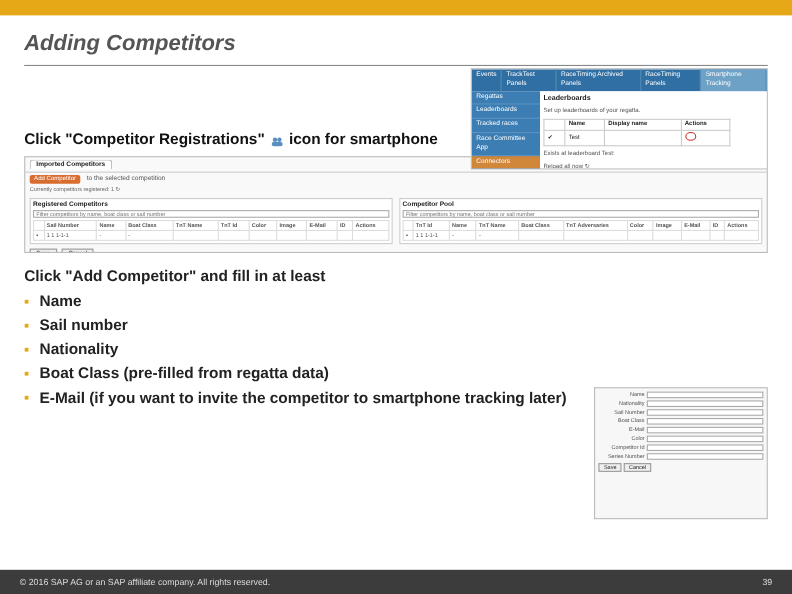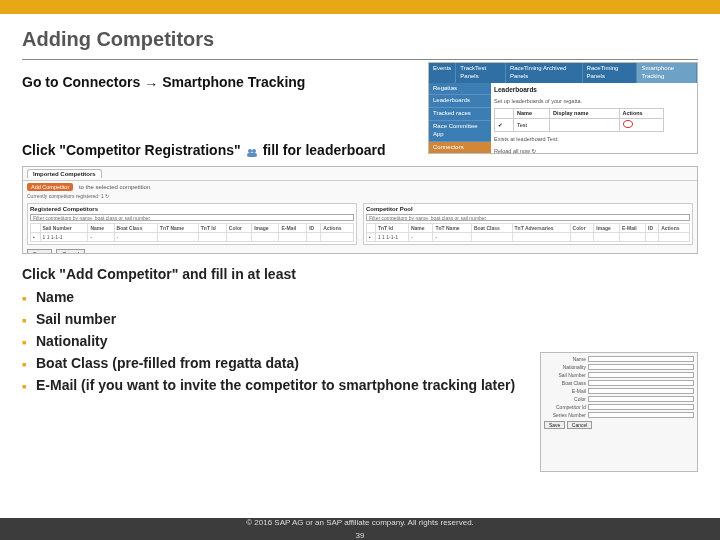--- a/index.html
+++ b/index.html
@@ -1,19 +1,19 @@
 <!DOCTYPE html>
 <html><head>
 <meta charset="utf-8">
 <style>
   * { box-sizing: border-box; margin: 0; padding: 0; }
   html, body { width: 720px; height: 540px; font-family: Arial, Helvetica, sans-serif; background: #fff; color: #222; }
   .top-bar { width: 100%; height: 14px; background: #e6a817; }
   .content { padding: 14px 22px 0 22px; }
-  h1 { font-size: 20px; font-weight: bold; color: #555; margin-bottom: 6px; }
+  h1 { font-size: 20px; font-weight: bold; color: #555; margin-bottom: 6px; font-style: italic; }
   .hr { border-top: 1px solid #888; margin: 8px 0 14px 0; }
   .row1 { position: relative; }
   .instr { font-size: 14px; font-weight: bold; color: #111; margin: 8px 0; display: flex; align-items: center; gap: 4px; }
   .arrow { font-weight: normal; }
   .icon-reg { width: 14px; height: 10px; display: inline-block; }
   .icon-reg svg { width: 100%; height: 100%; }
 
   
   .shot1 { position: absolute; right: 0; top: -12px; width: 270px; height: 92px; border: 1px solid #bbb; background: #f7f7f7; font-size: 6px; line-height: 1.3; overflow: hidden; }
   .shot1 .tabs { display: flex; background: #2f6fa3; color: #fff; }
@@ -56,37 +56,32 @@
   ul.bullets li::before { content:"■"; color:#e6a817; font-size:7px; position:absolute; left:0; top:9px; }
 
   
   .shot3 { position:absolute; right:22px; top:352px; width:158px; height:120px; border:1px solid #bbb; background:#f7f7f7; font-size:5px; padding:3px; overflow:hidden; }
   .shot3 .frow { display:flex; align-items:center; margin-bottom:2px; gap:2px; }
   .shot3 .frow label { width:42px; color:#555; text-align:right; }
   .shot3 .frow .inp { flex:1; height:6px; border:1px solid #aaa; background:#fff; }
   .shot3 .fbtns { margin-top:3px; }
   .shot3 .fbtns span { display:inline-block; border:1px solid #999; background:#eee; padding:0 4px; font-size:5px; }
 
-  footer { position:absolute; bottom:0; left:0; width:720px; height:22px; background:#3c3c3c; color:#ddd; font-size:8px; display:flex; align-items:center; padding:0 18px; justify-content:space-between;flex-direction:column; }
+  footer { position:absolute; bottom:0; left:0; width:720px; height:22px; background:#3c3c3c; color:#ddd; font-size:8px; display:flex; align-items:center; padding:0 18px; justify-content:space-between; }
 </style>
 </head>
 <body>
 
 <div class="top-bar"></div>
 
 <div class="content">
   <h1>Adding Competitors</h1>
   <div class="hr"></div>
 
   <div class="row1">
-    <p class="instr">
-      <span>Go to Connectors</span>
-      <span class="arrow">→</span>
-      <span>Smartphone Tracking</span>
-    </p>
 
     <div class="shot1">
       <div class="tabs">
         <span>Events</span>
         <span>TrackTest Panels</span>
         <span>RaceTiming Archived Panels</span>
         <span>RaceTiming Panels</span>
         <span class="last">Smartphone Tracking</span>
       </div>
       <div class="body">
@@ -127,21 +122,21 @@
 
     <p class="instr">
       <span>Click "Competitor Registrations"</span>
       <span class="icon-reg">
         <svg viewBox="0 0 14 10">
             <circle cx="5" cy="3" r="2" fill="#5b8ec1"></circle>
             <circle cx="9" cy="3" r="2" fill="#5b8ec1"></circle>
             <rect x="2" y="5" width="10" height="4" rx="2" fill="#5b8ec1"></rect>
           </svg>
       </span>
-      <span>fill for leaderboard</span>
+      <span>icon for smartphone</span>
     </p>
 
     <div class="shot2">
       <div class="tabbar">
         <span class="sel">Imported Competitors</span>
       </div>
       <div class="btnrow">
         <span class="btn">Add Competitor</span>
         <span class="txt">to the selected competition</span>
       </div>

